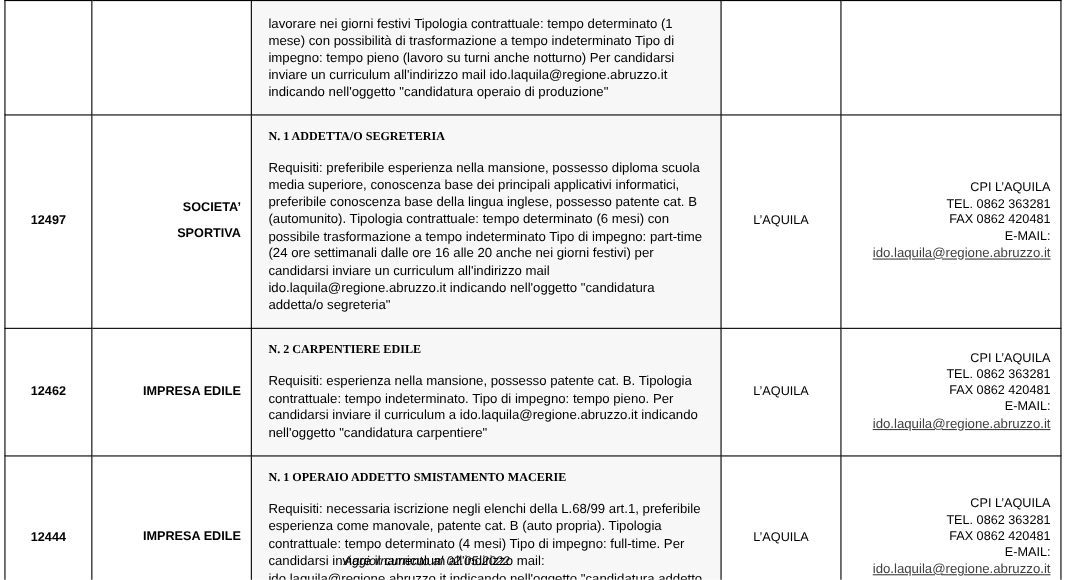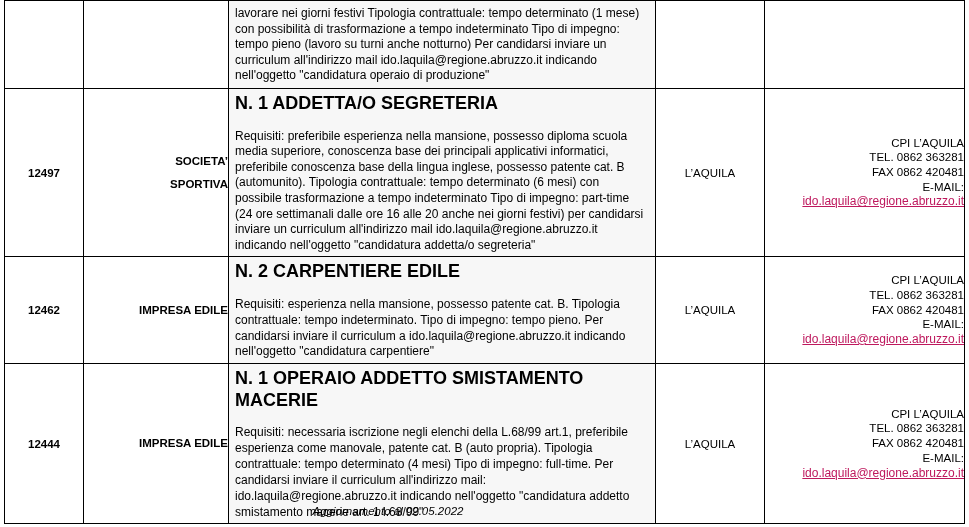--- a/index.html
+++ b/index.html
@@ -23,21 +23,21 @@
   table.job-table {
     position: absolute;
     left: 4px;
     top: 0px;
     width: 960px;
     border-collapse: collapse;
     table-layout: fixed;
   }
   table.job-table td {
     border: 1px solid #000000;
-    padding: 0;
+    padding: 9px;
     vertical-align: middle;
     font-size: 11.5px;
   }
   
   col.c-id       { width: 79px; }
   col.c-company  { width: 145px; }
   col.c-desc     { width: 427px; }
   col.c-place    { width: 109px; }
   col.c-contact  { width: 200px; }
 
@@ -63,42 +63,43 @@
   td.cell-contact {
     text-align: right;
     font-size: 12px;
     line-height: 1.28;
   }
   .desc-inner {
     padding: 4px 6px 3px 6px;
   }
   .desc-title {
     font-weight: bold;
-    font-size: 18px;
+    font-size: 11px;
     margin: 0 0 14px 0;
     line-height: 1.2;
+    font-family: Liberation Serif, serif;
   }
   .desc-body {
     font-size: 12px;
     line-height: 1.30;
     margin: 0;
     white-space: pre-line;
   }
   .desc-body.tight {
     line-height: 1.32;
   }
   .cell-desc.first-row .desc-body {
     line-height: 1.30;
   }
   .contact-line {
     display: block;
     white-space: nowrap;
   }
   a.email-link {
-    color: #be185d;
+    color: #404040;
     text-decoration: underline;
     font-size: 12px;
     white-space: nowrap;
   }
   .footer-note {
     position: absolute;
     left: 0;
     top: 505px;
     width: 776px;
     text-align: center;

